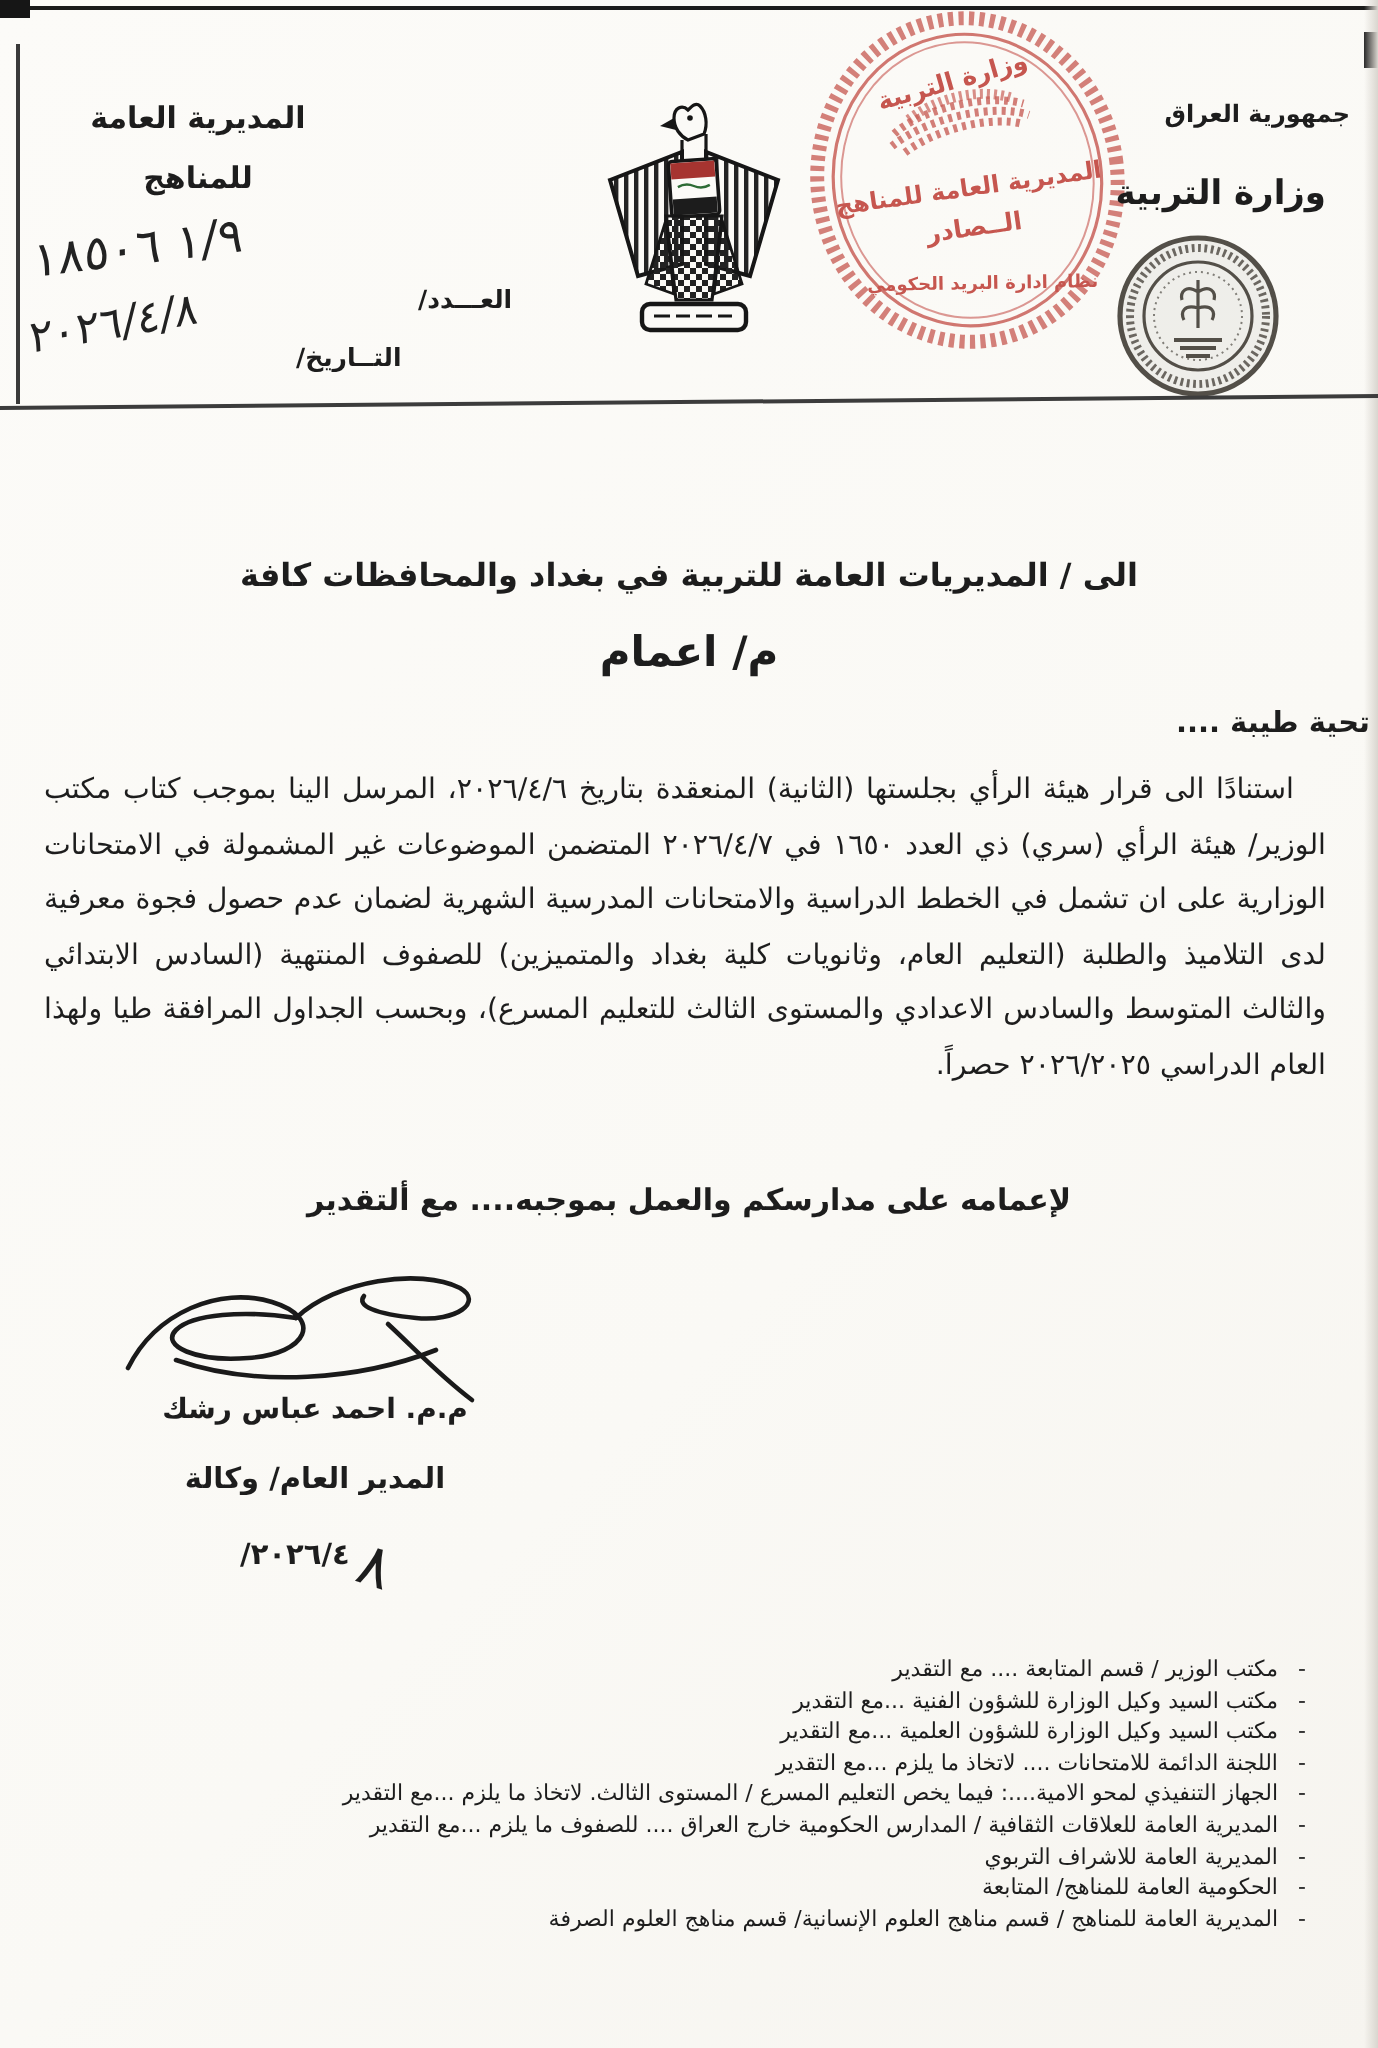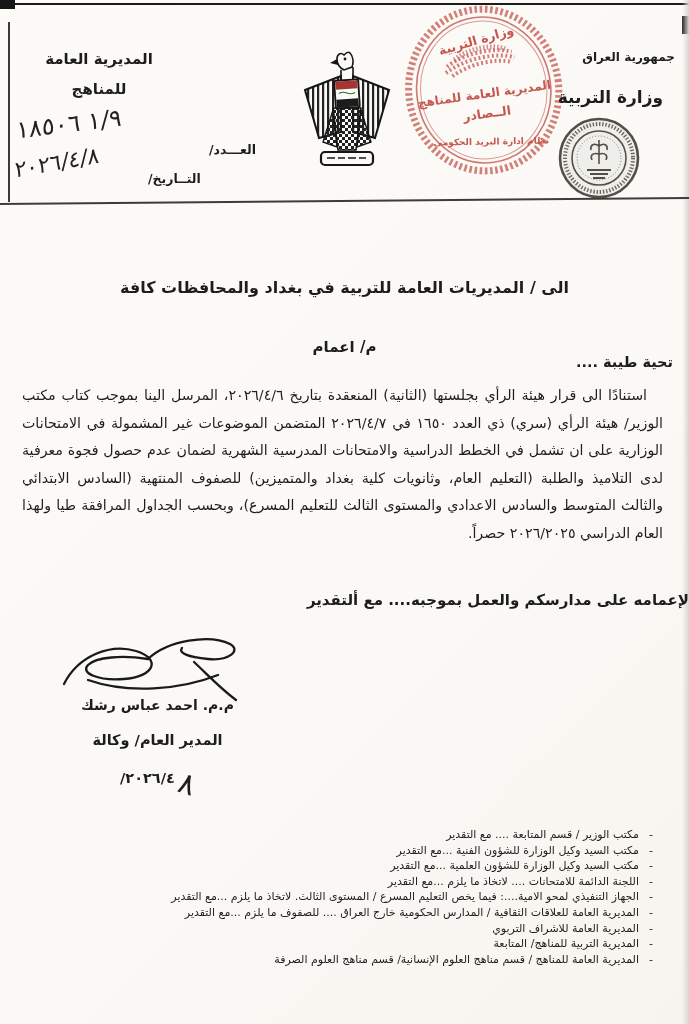--- a/index.html
+++ b/index.html
@@ -24,24 +24,24 @@
   .hand-date{left:14px;top:150px;font-size:22px;letter-spacing:3px;transform:rotate(-10deg) skewX(-8deg);}
   .num-label{left:165px;top:142px;font-size:12.5px;font-weight:bold;margin-left:44px;}
   .date-label{left:148px;top:171px;font-size:12.5px;font-weight:bold;}
   .republic{right:14px;top:50px;font-size:12px;font-weight:bold;}
   .ministry{right:26px;top:87px;font-size:17px;font-weight:bold;}
   .emblem{left:297px;top:50px;}
   .stamp{left:403px;top:4px;transform:rotate(-8deg);opacity:.88;}
   .seal{right:48px;top:114px;opacity:.92;}
   
   .to-line{top:239px;left:0;width:100%;text-align:center;font-weight:bold;font-size:16px;margin-top:39px;}
-  .subject{top:314px;left:0;width:100%;text-align:center;font-weight:bold;font-size:15px;margin-top:24px;}
-  .greeting{top:354px;right:16px;font-weight:bold;font-size:14.5px;}
+  .subject{top:314px;left:0;width:100%;text-align:center;font-weight:bold;font-size:21px;}
+  .greeting{top:354px;right:4px;font-weight:bold;font-size:14.5px;}
   .body-text{top:382px;right:26px;left:22px;font-size:14.2px;line-height:27.5px;text-align:justify;margin:0;text-indent:16px;}
-  .closing{top:591px;left:0;width:100%;text-align:right;font-weight:bold;font-size:15px;}
+  .closing{top:591px;left:0;width:100%;text-align:center;font-weight:bold;font-size:15px;}
   
   .sig-svg{left:58px;top:630px;}
   .sig-name{left:55px;top:697px;width:205px;text-align:center;font-weight:bold;font-size:14px;}
   .sig-title{left:55px;top:732px;width:205px;text-align:center;font-weight:bold;font-size:14.5px;}
   .sig-date{left:55px;top:770px;width:205px;display:flex;justify-content:center;align-items:flex-start;gap:4px;font-weight:bold;font-size:14.5px;}
   .sig-date .day{font-size:30px;font-weight:normal;transform:rotate(18deg);line-height:28px;}
   
   .cc{top:826px;right:34px;left:10px;text-align:right;font-size:11px;line-height:15.6px;}
   .cc-heading{font-size:11.5px;}
   .cc ul{list-style:none;margin:1px 16px 0 0;padding:0;}
@@ -161,18 +161,18 @@
 
   <div class="abs cc">
     <ul>
       <li>مكتب الوزير / قسم المتابعة .... مع التقدير</li>
       <li>مكتب السيد وكيل الوزارة للشؤون الفنية ...مع التقدير</li>
       <li>مكتب السيد وكيل الوزارة للشؤون العلمية ...مع التقدير</li>
       <li>اللجنة الدائمة للامتحانات .... لاتخاذ ما يلزم ...مع التقدير</li>
       <li>الجهاز التنفيذي لمحو الامية....: فيما يخص التعليم المسرع / المستوى الثالث. لاتخاذ ما يلزم ...مع التقدير</li>
       <li>المديرية العامة للعلاقات الثقافية / المدارس الحكومية خارج العراق .... للصفوف ما يلزم ...مع التقدير</li>
       <li>المديرية العامة للاشراف التربوي</li>
-      <li>المديرية التربية للمناهج/ المتابعة</li>
+      <li>الحكومية العامة للمناهج/ المتابعة</li>
       <li>المديرية العامة للمناهج / قسم مناهج العلوم الإنسانية/ قسم مناهج العلوم الصرفة</li>
     </ul>
   </div>
 
 </div>
 
 </body></html>

